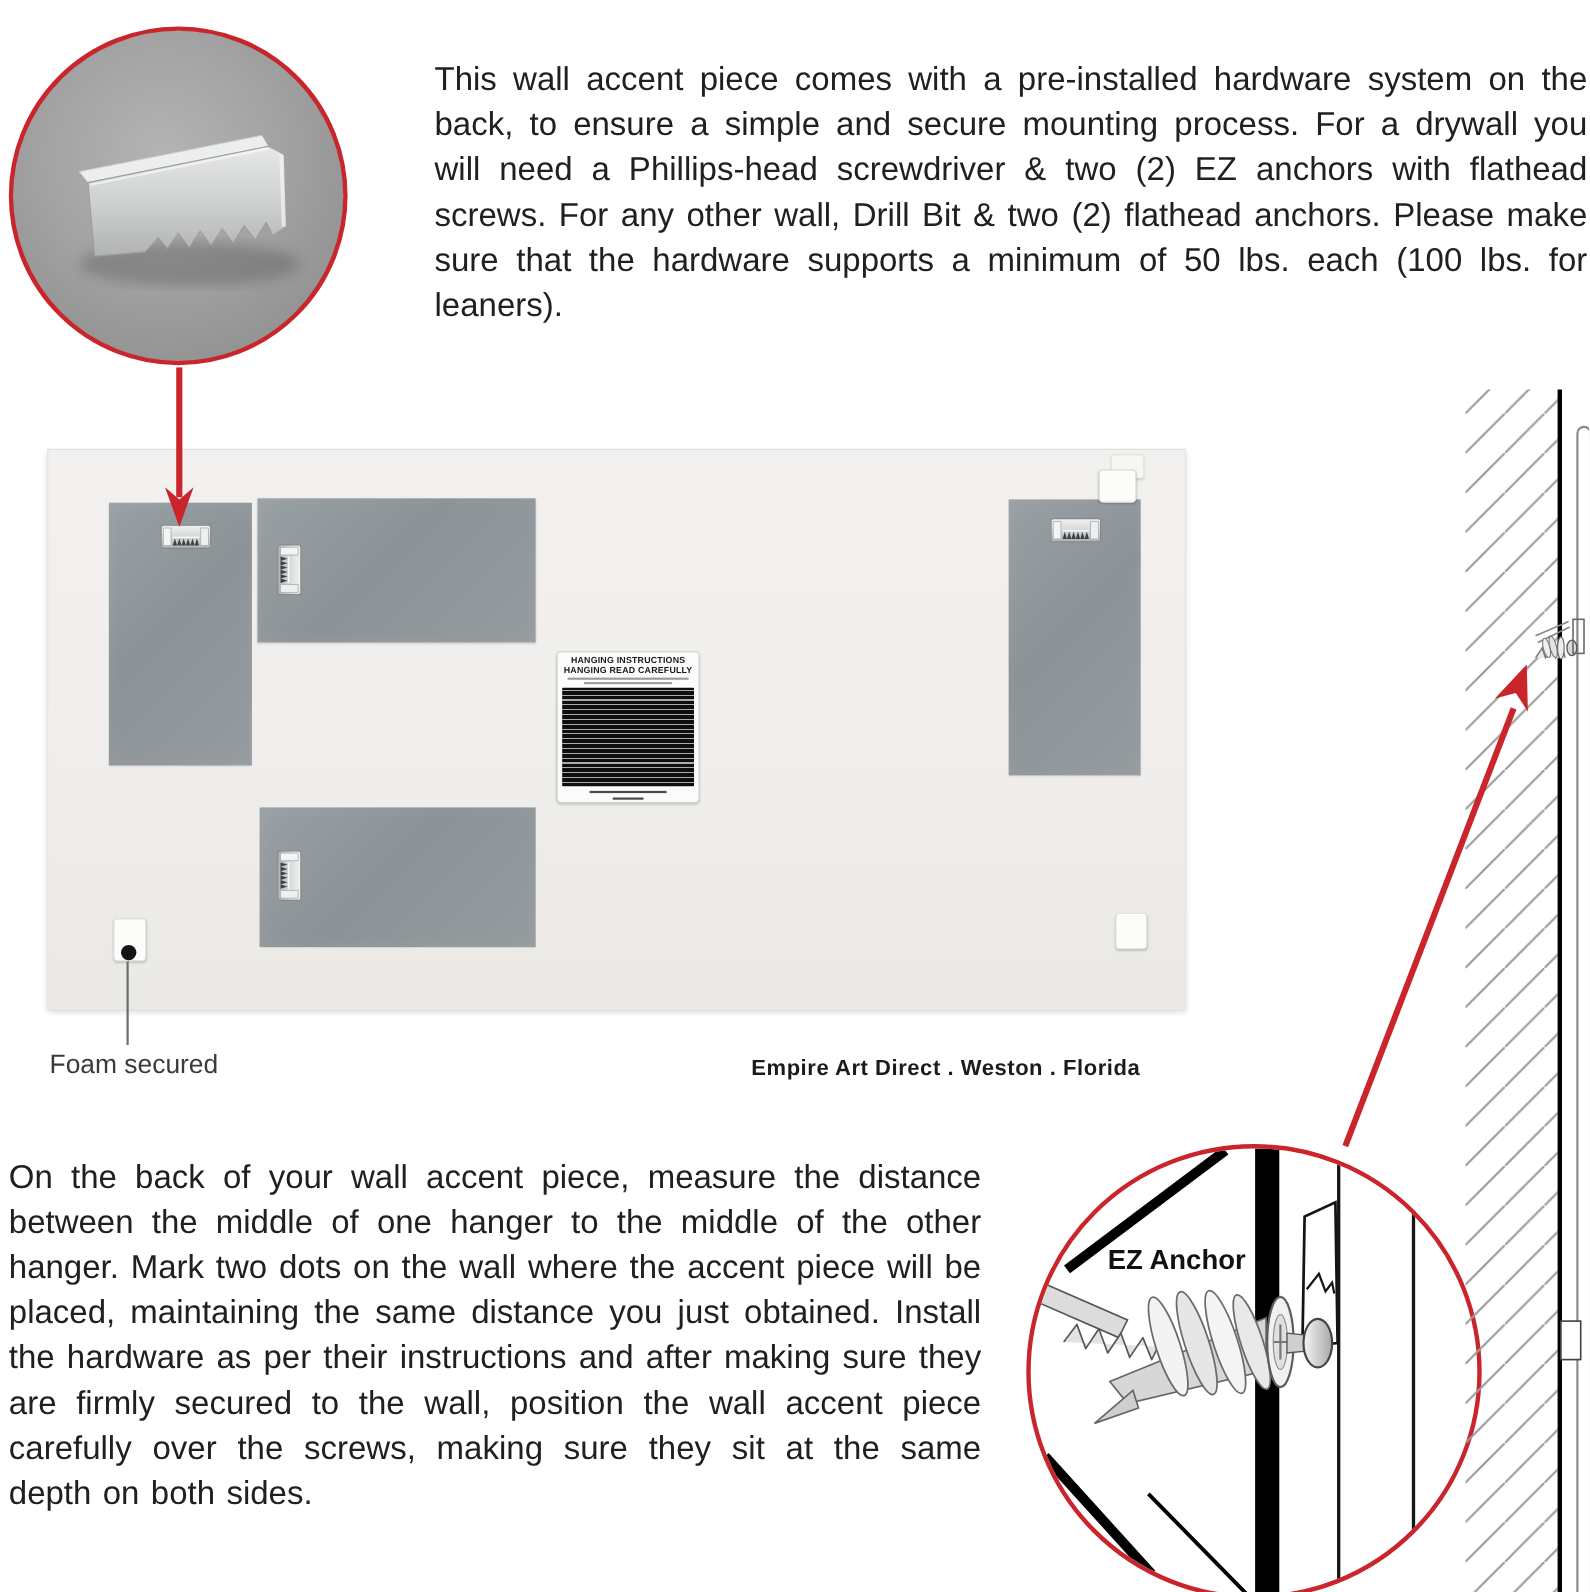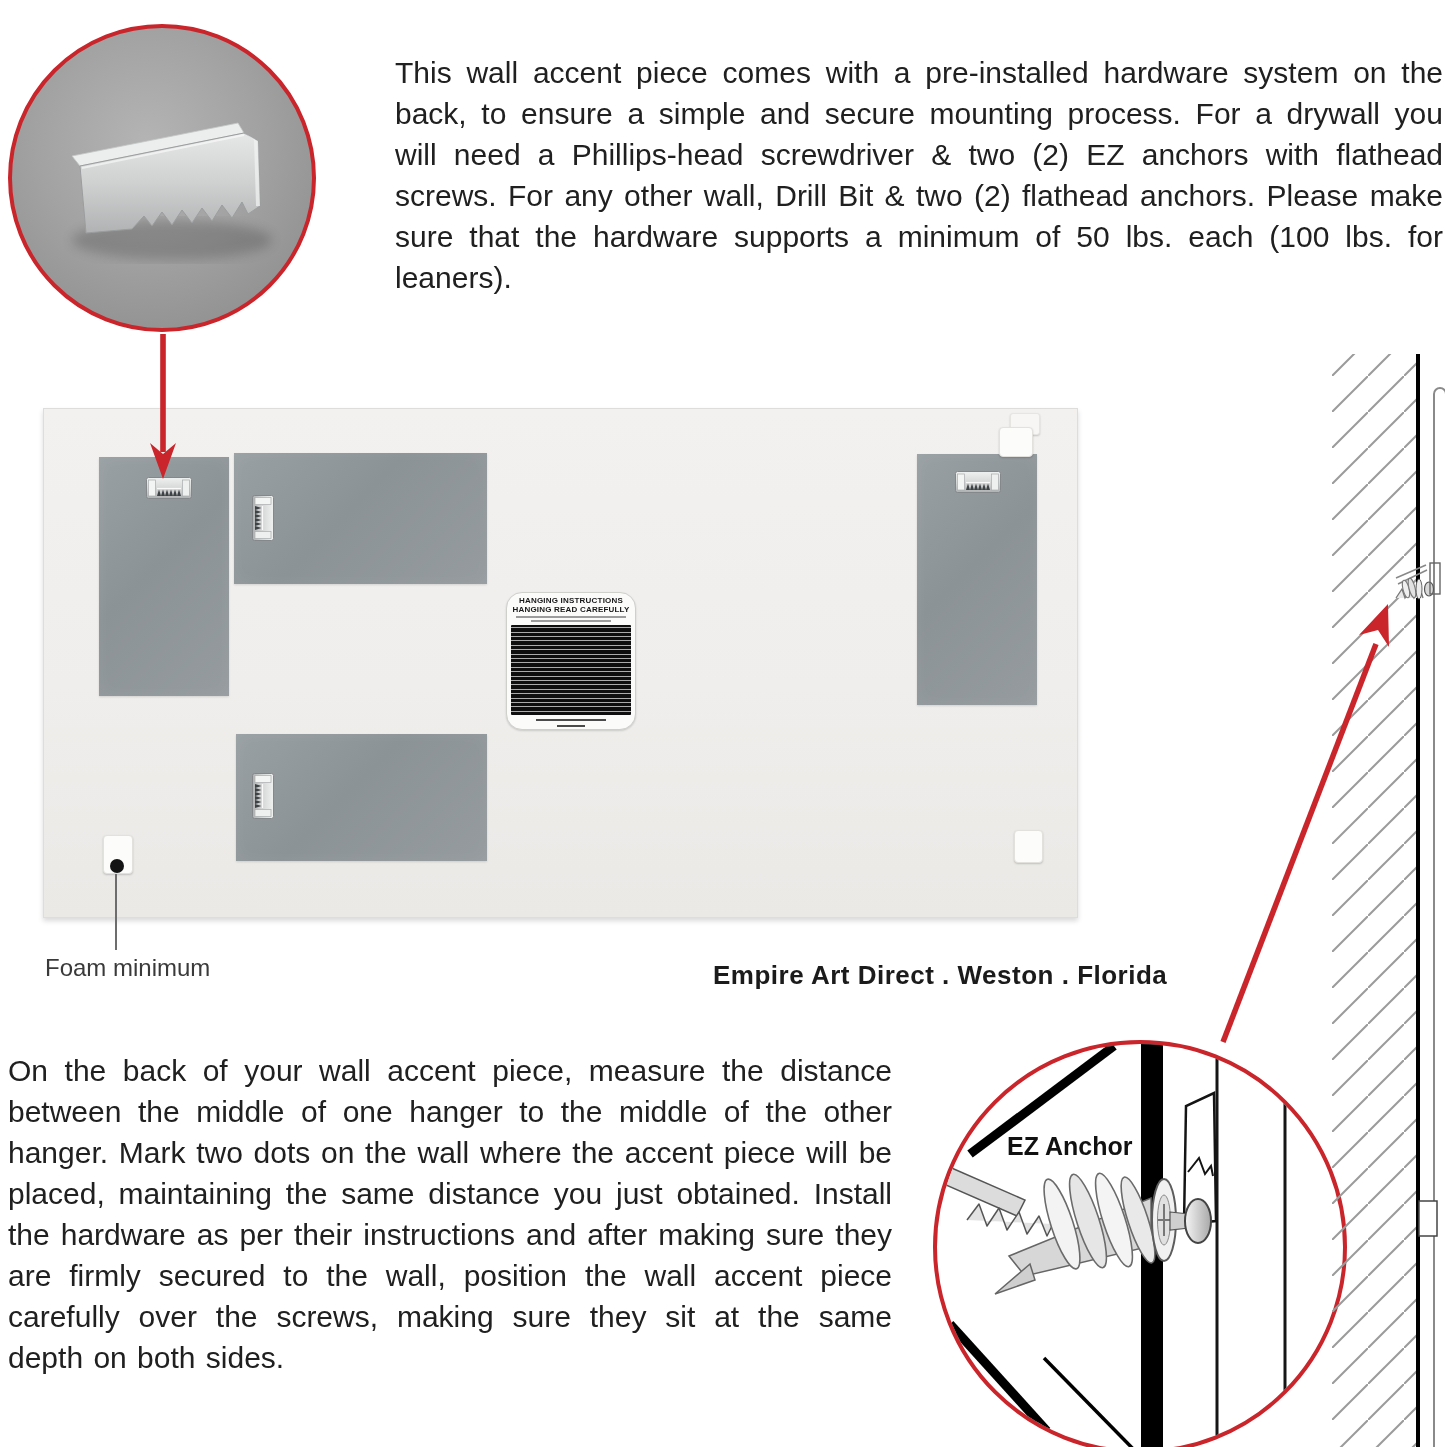--- a/index.html
+++ b/index.html
@@ -11,21 +11,21 @@
     font-family:"Liberation Sans", sans-serif;color:var(--ink);overflow:hidden;margin-top:16px;
   }
   
   .para{
     position:absolute;text-align:justify;text-justify:inter-word;
     font-size:30px;line-height:41px;color:#202020;word-spacing:3px;
   }
   #intro-para{left:395px;top:36px;width:1048px;}
   #bottom-para{left:8px;top:1034px;width:884px;word-spacing:2px;}
   #foam-label{position:absolute;left:45px;top:938px;font-size:24px;color:#3a3a3a;}
-  #brand-line{position:absolute;left:713px;top:944px;font-size:26px;font-weight:bold;color:#1b1b1b;letter-spacing:.5px;}
+  #brand-line{position:absolute;left:683px;top:944px;font-size:20px;font-weight:bold;color:#1b1b1b;letter-spacing:.5px;}
   
   .red-circle{position:absolute;border:4px solid var(--red);border-radius:50%;overflow:hidden;box-sizing:border-box;background:#fff;z-index:30;}
   #hanger-circle{left:8px;top:8px;width:308px;height:308px;
      background:radial-gradient(circle at 45% 38%, #b4b4b4 0%, #a2a2a2 45%, #8f8f8f 85%);}
   #ez-circle{left:933px;top:1024px;width:414px;height:414px;}
   #ez-label{position:absolute;left:70px;top:88px;font-size:25px;font-weight:bold;color:#111;z-index:5;}
   
   #panel{
     position:absolute;left:43px;top:392px;width:1035px;height:510px;z-index:10;
     background:linear-gradient(180deg,#f2f1ef 0%, #efeeec 55%, #eae9e6 100%);
@@ -40,21 +40,21 @@
   .foam{position:absolute;background:#fcfcfb;border:1px solid #e2e1dd;border-radius:4px;
     box-shadow:0 1px 2px rgba(0,0,0,.18);}
   #foam-bl{left:59px;top:426px;width:28px;height:37px;}
   #foam-br{left:970px;top:421px;width:27px;height:31px;}
   #foam-tr{left:955px;top:18px;width:32px;height:28px;}
   #foam-tr2{left:966px;top:4px;width:28px;height:20px;background:#f7f6f4;border:1px solid #e6e5e2;position:absolute;border-radius:3px;}
   #foam-dot{position:absolute;left:66px;top:450px;width:14px;height:14px;border-radius:50%;background:#141414;}
   #foam-line{position:absolute;left:115px;top:858px;width:2px;height:76px;background:#6d6d6d;z-index:35;}
   
   #label{position:absolute;left:462px;top:183px;width:130px;height:138px;background:#fbfbfa;
-    border:1px solid #cfcfcc;border-radius:16px;box-sizing:border-box;padding:3px 4px;
+    border:1px solid #cfcfcc;border-radius:4px;box-sizing:border-box;padding:3px 4px;
     box-shadow:0 1px 2px rgba(0,0,0,.15);}
   .label-title{font-size:8px;font-weight:bold;text-align:center;line-height:9px;color:#181818;letter-spacing:.2px;}
   .label-sub{height:2px;background:#9c9c9c;margin:2px auto 0;}
   #label-black{margin-top:3px;height:90px;background:
       repeating-linear-gradient(to bottom, rgba(255,255,255,.0) 0 2.1px, rgba(255,255,255,.65) 2.1px 3.1px, rgba(255,255,255,0) 3.1px 4.4px),
       #0e0e0e;border-radius:1px;}
   .label-foot{height:2px;background:#4a4a4a;margin:4px auto 0;}
   
   #overlay{position:absolute;left:0;top:0;z-index:40;pointer-events:none;}
   .inset-svg{position:absolute;left:0;top:0;}
@@ -83,21 +83,21 @@
     </div>
 
     <div class="foam" id="foam-tr2"></div>
     <div class="foam" id="foam-tr"></div>
     <div class="foam" id="foam-bl"></div>
     <div class="foam" id="foam-br"></div>
     <div id="foam-dot"></div>
   </div>
 
   <div id="foam-line"></div>
-  <div id="foam-label">Foam minimum</div>
+  <div id="foam-label">Foam secured</div>
   <div id="brand-line">Empire Art Direct  . Weston . Florida</div>
 
   <div class="para" id="bottom-para">On the back of your wall accent piece, measure the distance between the middle of one hanger to the middle of the other hanger. Mark two dots on the wall where the accent piece will be placed, maintaining the same distance you just obtained. Install the hardware as per their instructions and after making sure they are firmly secured to the wall, position the wall accent piece carefully over the screws, making sure they sit at the same depth on both sides.</div>
 
   <div class="red-circle" id="hanger-circle">
     <svg class="inset-svg" width="300" height="300" viewBox="0 0 300 300">
       <defs>
         <linearGradient id="met" x1="0" y1="0" x2="0" y2="1">
           <stop offset="0" stop-color="#e6e7e7"></stop>
             <stop offset=".5" stop-color="#cfd1d1"></stop>

